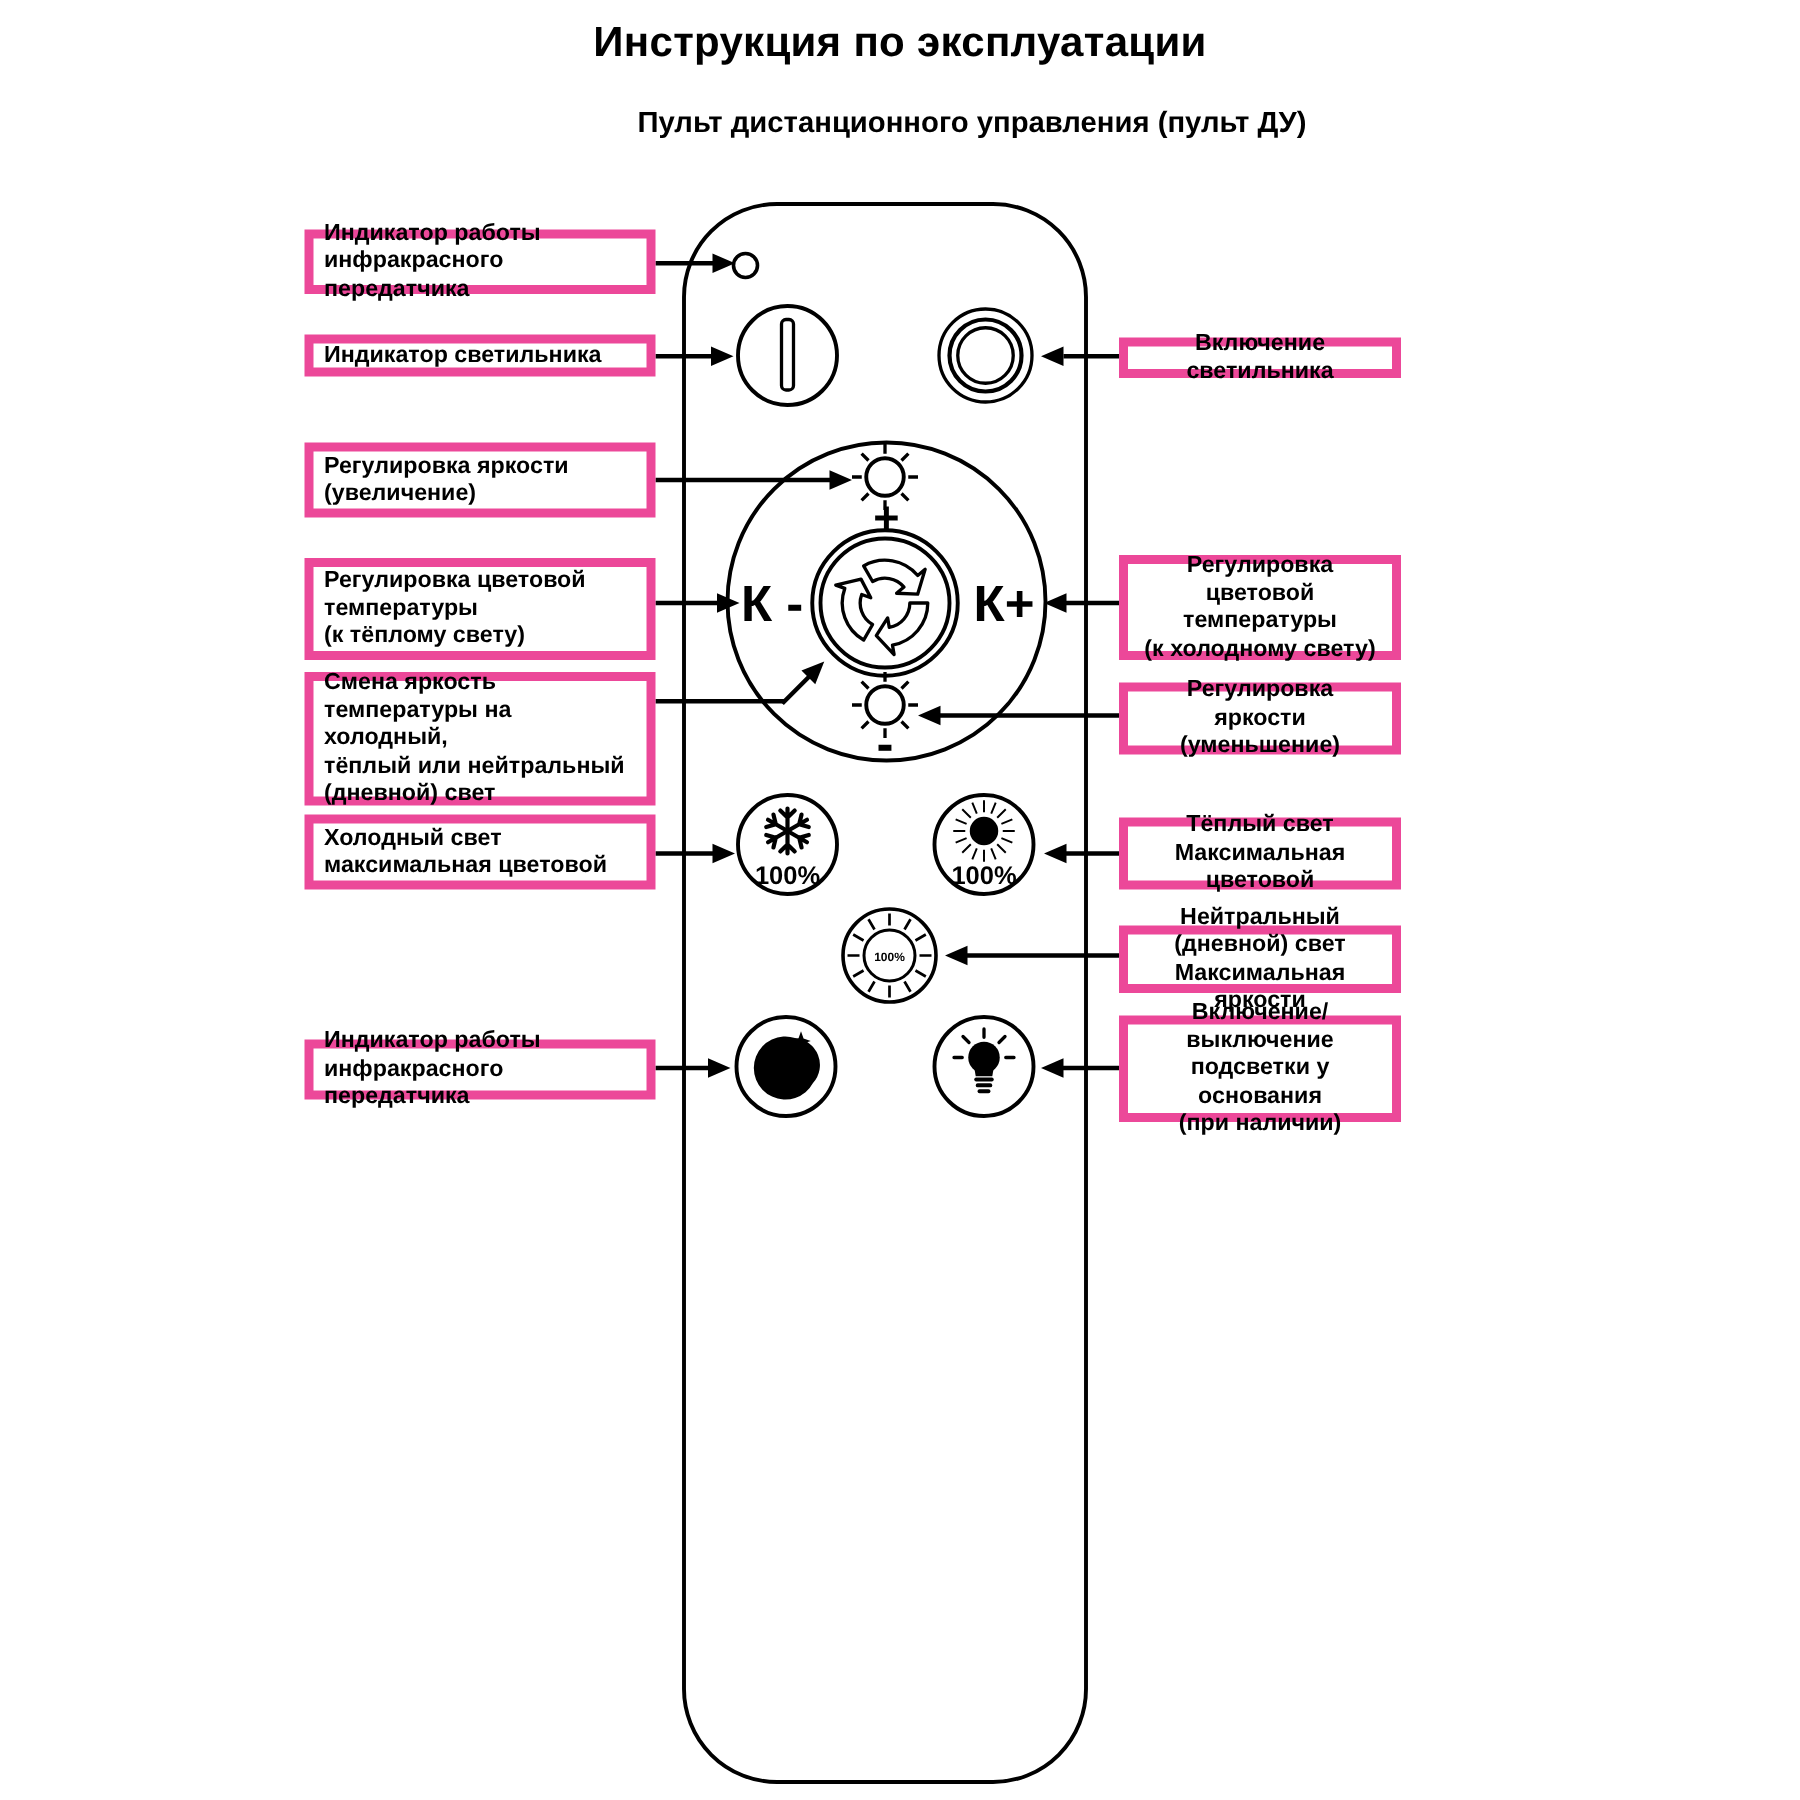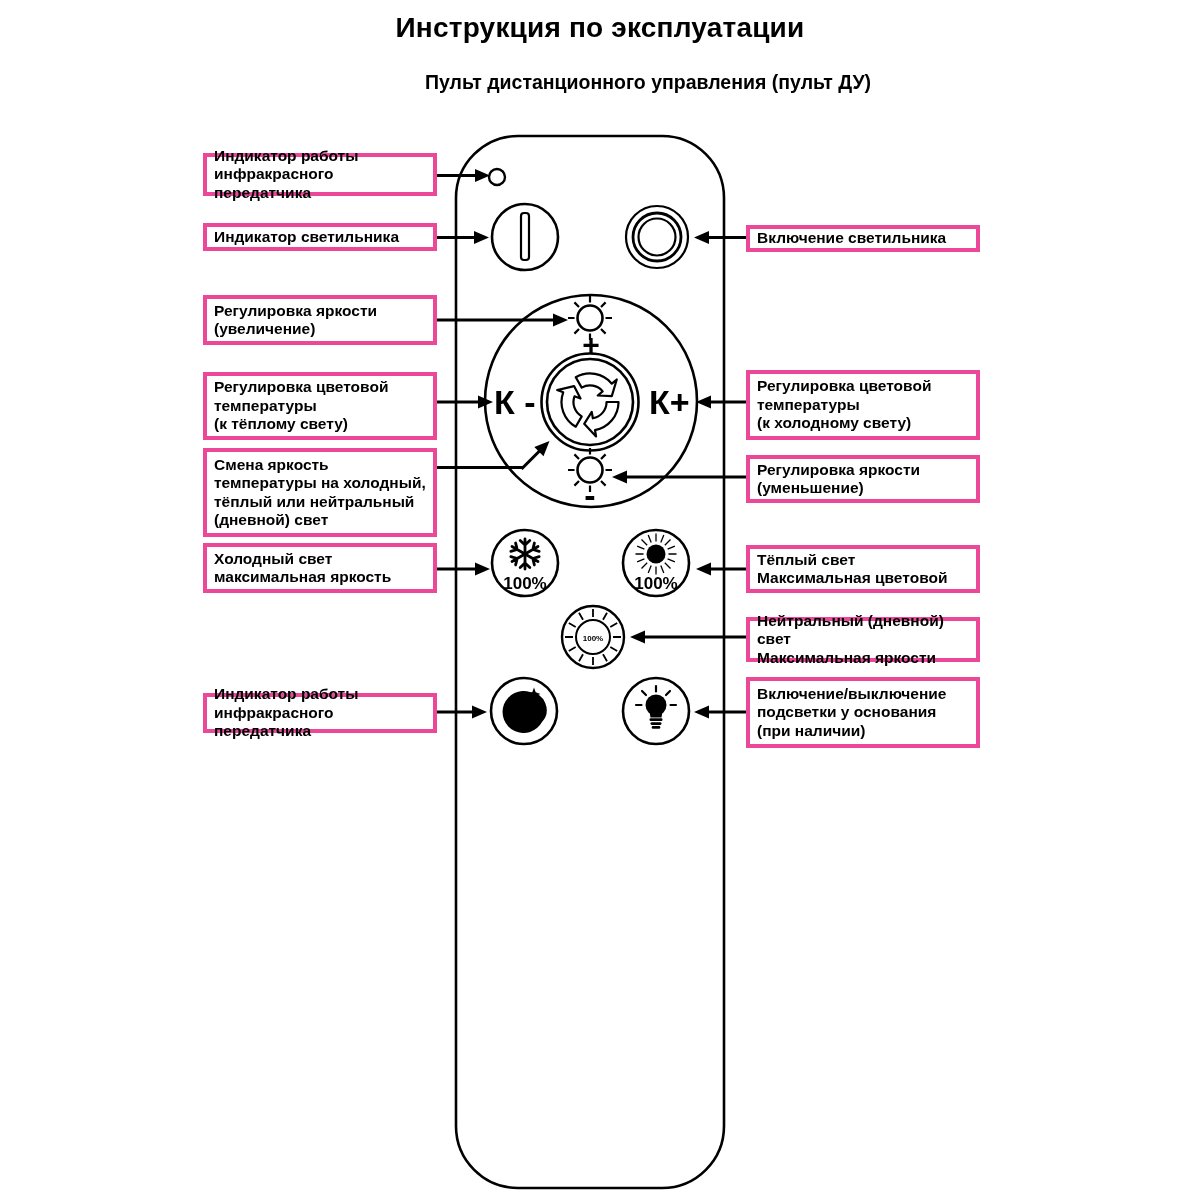--- a/index.html
+++ b/index.html
@@ -11,27 +11,27 @@
   .title{
     position:absolute;top:12px;left:0;width:1200px;text-align:center;
     font-size:28px;font-weight:bold;letter-spacing:0.2px;
   }
   .subtitle{
     position:absolute;top:71px;left:0;width:1200px;text-align:center;
     font-size:19.5px;font-weight:bold;padding-left:48px;
   }
   .diagram-svg{position:absolute;top:0;left:0;}
   .label{
-    position:absolute;box-sizing:border-box;border:4px solid #ec4899;background:#fff;
+    position:absolute;box-sizing:border-box;border:6px solid #ec4899;background:#fff;
     display:flex;align-items:center;padding:2px 7px;
     font-size:15.5px;font-weight:bold;line-height:18.5px;
   }
   .label span{white-space:pre-line;display:block;width:100%;}
   .box-left{left:203px;width:234px;justify-content:flex-start;text-align:left;}
-  .box-right{left:746px;width:234px;justify-content:flex-end;text-align:left;}
+  .box-right{left:746px;width:188px;justify-content:flex-end;text-align:center;}
 </style>
 </head>
 <body>
 
 <div class="page">
 
   <div class="title">Инструкция по эксплуатации</div>
   <div class="subtitle">Пульт дистанционного управления (пульт ДУ)</div>
 
   <svg class="diagram-svg" width="1200" height="1200" viewBox="0 0 1200 1200">
@@ -185,21 +185,21 @@
 (к тёплому свету)</span>
   </div>
   <div class="label box-left" style="top:448px;height:89px">
     <span>Смена яркость
 температуры на холодный,
 тёплый или нейтральный
 (дневной) свет</span>
   </div>
   <div class="label box-left" style="top:543px;height:50px">
     <span>Холодный свет
-максимальная яркость</span>
+максимальная цветовой</span>
   </div>
   <div class="label box-left" style="top:693px;height:40px">
     <span>Индикатор работы
 инфракрасного передатчика</span>
   </div>
 
   <div class="label box-right" style="top:225px;height:27px">
     <span>Включение светильника</span>
   </div>
   <div class="label box-right" style="top:370px;height:70px">

